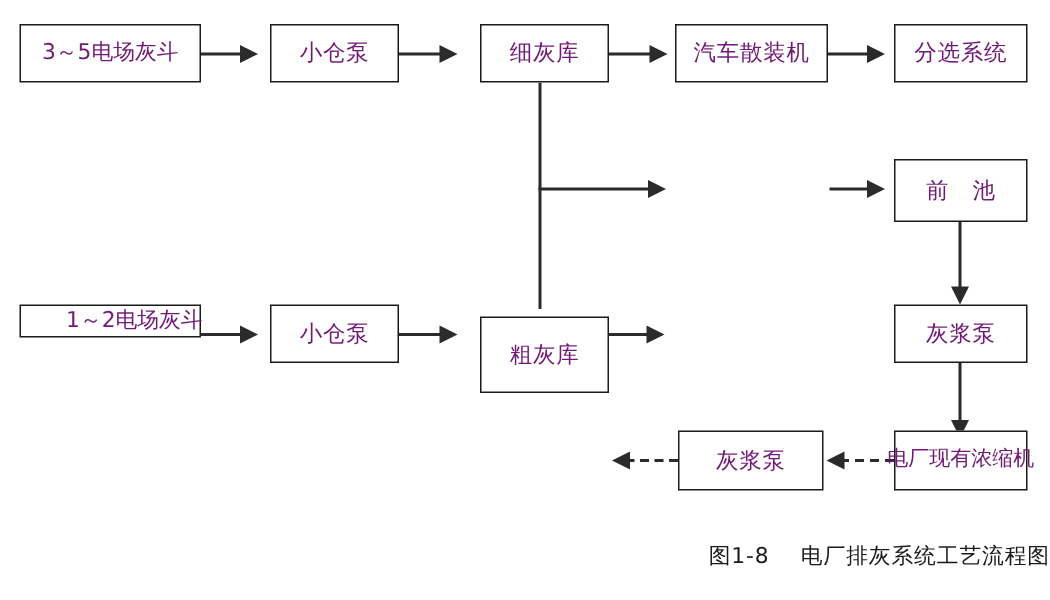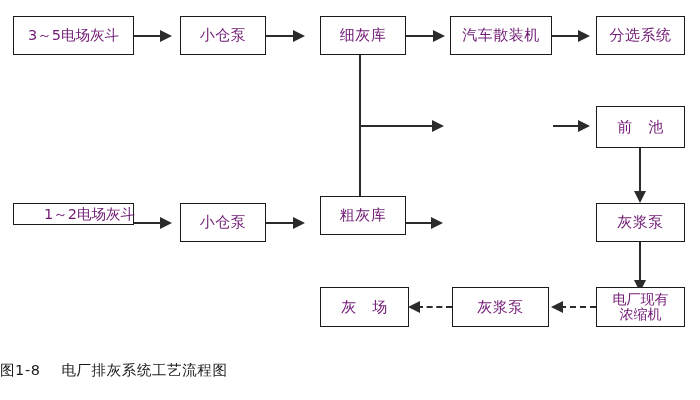--- a/index.html
+++ b/index.html
@@ -51,21 +51,21 @@
   }
   .arw.down{
     border-left:6px solid transparent;
     border-right:6px solid transparent;
     border-top:12px solid #2b2b2b;
   }
 
   .caption{
     position:absolute;
     left:0;right:0;
-    text-align:left;
+    text-align:right;
     font-size:14.5px;
     color:#1a1a1a;
     letter-spacing:0.6px;
     white-space:pre;
   }
 </style>
 </head>
 <body>
 
 <div id="stage">
@@ -106,44 +106,43 @@
   <div class="node num" style="left:13px;top:203px;width:121px;height:22px;padding-left:32px;">1～2电场灰斗</div>
 
   <div class="ln h" style="left:134px;top:221.5px;width:32px;"></div>
   <div class="arw right" style="left:160px;top:216.5px;"></div>
 
   <div class="node" style="left:180px;top:203px;width:86px;height:39px;">小仓泵</div>
 
   <div class="ln h" style="left:266px;top:221.5px;width:34px;"></div>
   <div class="arw right" style="left:293px;top:216.5px;"></div>
 
-  <div class="node" style="left:320px;top:196px;width:86px;height:39px;">粗灰库</div>
+  <div class="node" style="left:320px;top:211px;width:86px;height:51px;">粗灰库</div>
 
   <div class="ln h" style="left:406px;top:221.5px;width:32px;"></div>
   <div class="arw right" style="left:431px;top:216.5px;"></div>
 
 
   <div class="node" style="left:596px;top:203px;width:89px;height:39px;">灰浆泵</div>
 
   <div class="ln v" style="left:639px;top:145px;height:47px;"></div>
   <div class="arw down" style="left:634px;top:191px;"></div>
 
   <div class="ln v" style="left:639px;top:242px;height:41px;"></div>
   <div class="arw down" style="left:634px;top:280px;"></div>
 
-  <div class="node two-line" style="left:596px;top:287px;width:89px;height:40px;flex-direction:column;">
+  <div class="node two-line" style="left:596px;top:287px;width:89px;height:40px;flex-direction:row;">
     <span>电厂现有</span>
     <span>浓缩机</span>
   </div>
 
   <div class="dash" style="left:560px;top:306px;width:36px;"></div>
   <div class="arw left" style="left:551px;top:301px;"></div>
 
   <div class="node" style="left:452px;top:287px;width:97px;height:40px;">灰浆泵</div>
 
   <div class="dash" style="left:417px;top:306px;width:35px;"></div>
   <div class="arw left" style="left:408px;top:301px;"></div>
 
-  <div class="node" style="left:320px;top:287px;width:89px;height:40px;">灰　场</div>
 
   <div class="caption" style="top:361px;">图1-8    电厂排灰系统工艺流程图</div>
 
 </div>
 
 </body></html>

